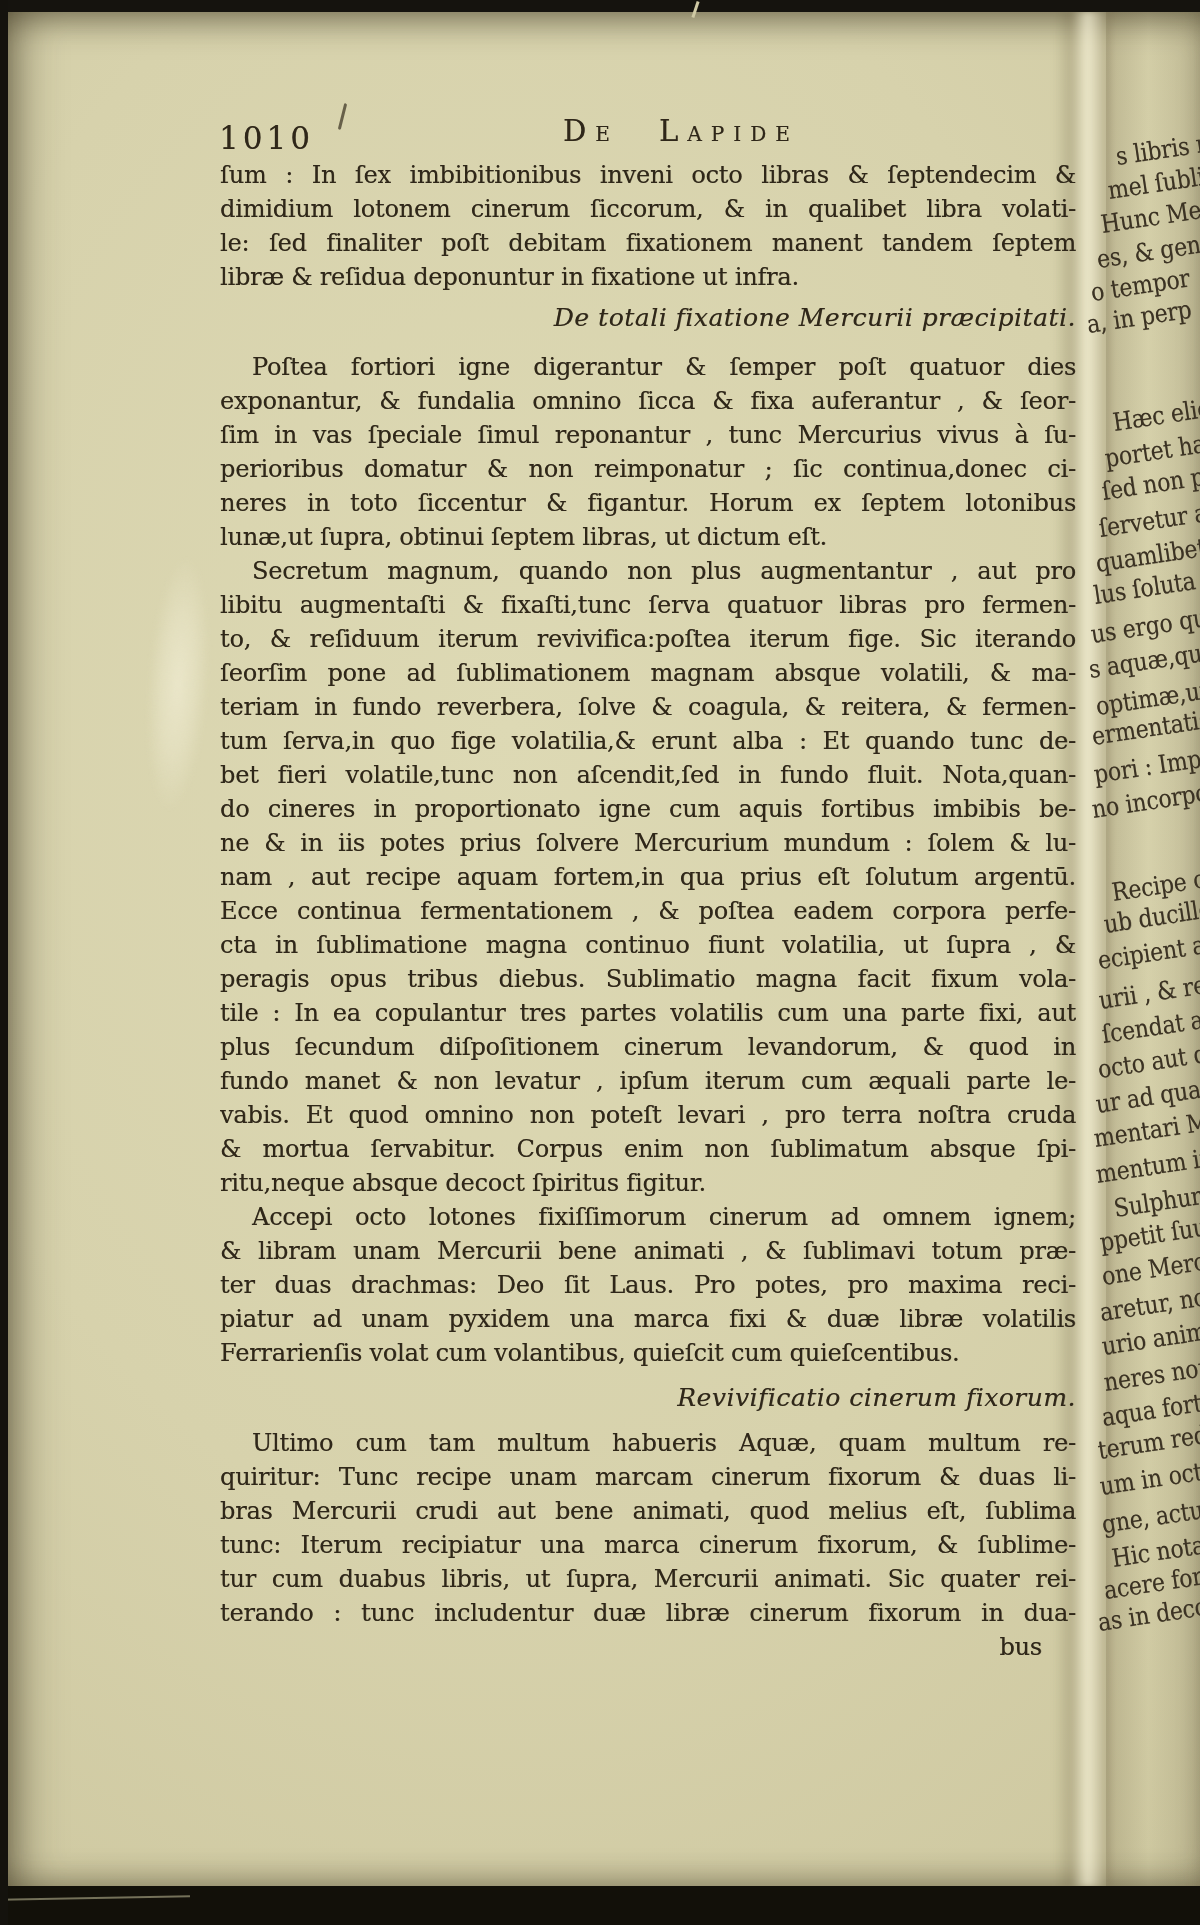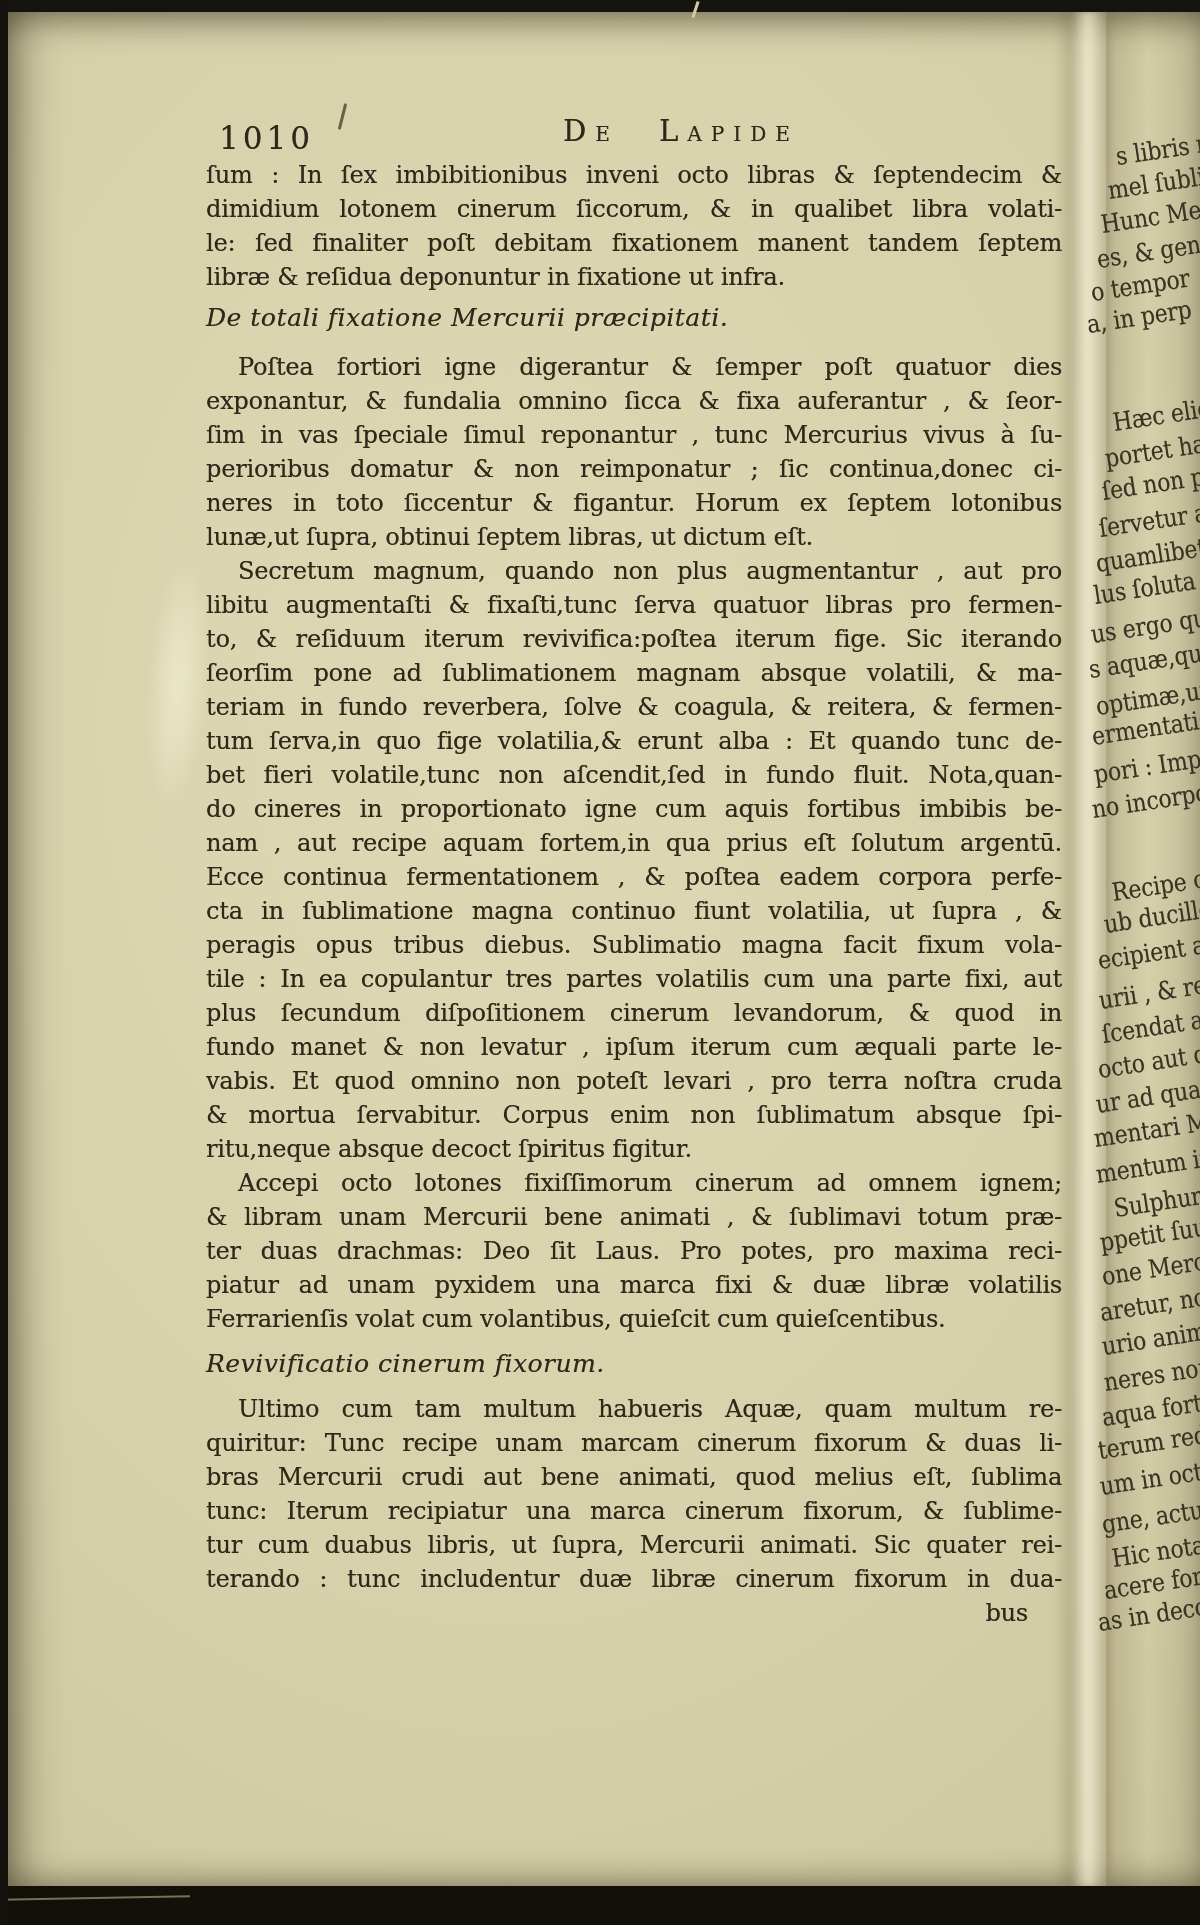--- a/index.html
+++ b/index.html
@@ -41,27 +41,27 @@
 
   .page-number {
     position:absolute; left:219px; top:120px; font-size:31px; letter-spacing:4px;
   }
   .running-title {
     position:absolute; left:563px; top:114px; font-size:29px;
     font-variant:small-caps; letter-spacing:9px; word-spacing:22px;
   }
 
   .textblock {
-    position:absolute; left:206px; top:158px; width:856px;
+    position:absolute; left:220px; top:158px; width:856px;
     font-size:24px; line-height:34px; letter-spacing:-0.2px;
   }
   .bl { text-align:justify; text-align-last:justify; text-justify:inter-word; height:34px; overflow:hidden; }
   .bl.end { text-align-last:left; }
   .bl.ind { text-indent:32px; }
-  .h { font-style:italic; text-align:left; font-size:25px; line-height:40px; height:40px; letter-spacing:.5px; }
+  .h { font-style:italic; text-align:right; font-size:25px; line-height:40px; height:40px; letter-spacing:.5px; }
   .h1 { margin-top:4px; margin-bottom:12px; }
   .h2 { margin-top:8px; margin-bottom:8px; }
   .catchword { text-align:right; padding-right:34px; height:34px; }
 
   .ef {
     position:absolute; font-size:25px; color:#3b3223; white-space:nowrap;
     transform: rotate(-8.5deg) scaleX(.88); transform-origin:0 50%;
     letter-spacing:-0.2px; text-shadow:.3px .3px .4px rgba(59,50,35,.45);
   }
 </style>
@@ -93,20 +93,21 @@
     <div class="bl">neres in toto ſiccentur &amp; figantur.  Horum ex ſeptem lotonibus</div>
     <div class="bl end">lunæ,ut ſupra, obtinui ſeptem libras, ut dictum eſt.</div>
     <div class="bl ind">Secretum magnum, quando non plus augmentantur ,  aut pro</div>
     <div class="bl">libitu augmentaſti &amp; fixaſti,tunc ſerva quatuor libras pro fermen-</div>
     <div class="bl">to, &amp; reſiduum iterum revivifica:poſtea iterum fige.  Sic iterando</div>
     <div class="bl">ſeorſim pone ad ſublimationem magnam absque volatili, &amp; ma-</div>
     <div class="bl">teriam in fundo reverbera, ſolve &amp; coagula, &amp; reitera, &amp; fermen-</div>
     <div class="bl">tum ſerva,in quo fige volatilia,&amp; erunt alba :  Et quando tunc de-</div>
     <div class="bl">bet fieri volatile,tunc non aſcendit,ſed in fundo fluit.  Nota,quan-</div>
     <div class="bl">do cineres  in proportionato igne cum aquis fortibus imbibis be-</div>
+    <div class="bl">ne &amp; in iis potes prius ſolvere Mercurium mundum : ſolem &amp; lu-</div>
     <div class="bl">nam , aut recipe aquam fortem,in qua prius eſt ſolutum argentū.</div>
     <div class="bl">Ecce continua fermentationem , &amp; poſtea eadem corpora perfe-</div>
     <div class="bl">cta in ſublimatione magna continuo fiunt volatilia,  ut ſupra ,  &amp;</div>
     <div class="bl">peragis opus tribus diebus.  Sublimatio magna facit fixum vola-</div>
     <div class="bl">tile :  In ea copulantur tres partes volatilis cum una parte fixi, aut</div>
     <div class="bl">plus ſecundum diſpoſitionem cinerum levandorum,  &amp; quod in</div>
     <div class="bl">fundo manet &amp; non levatur , ipſum iterum  cum æquali parte le-</div>
     <div class="bl">vabis.  Et quod omnino non poteſt levari , pro terra noſtra cruda</div>
     <div class="bl">&amp; mortua ſervabitur.   Corpus enim non ſublimatum absque ſpi-</div>
     <div class="bl end">ritu,neque absque decoct ſpiritus figitur.</div>

